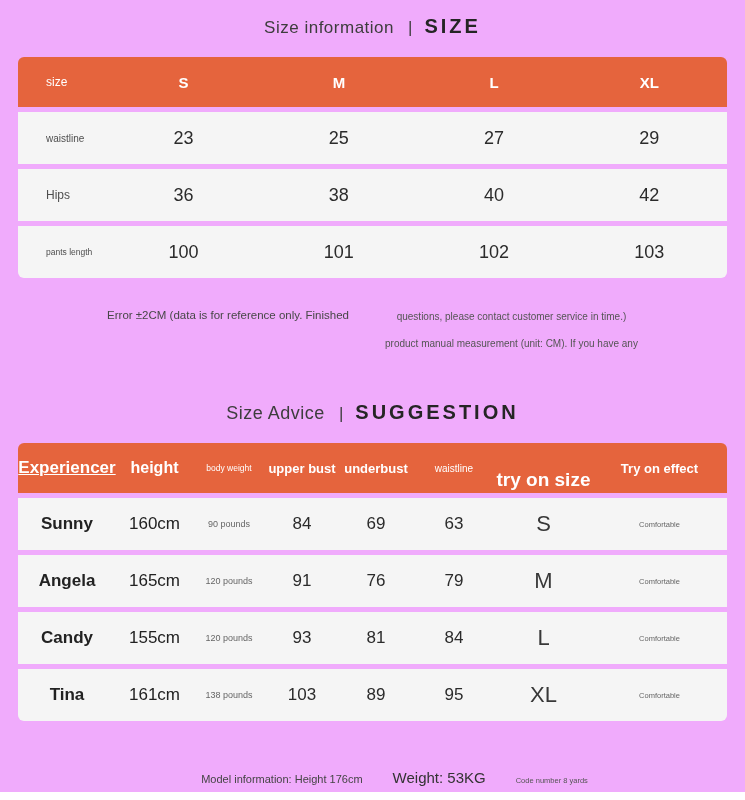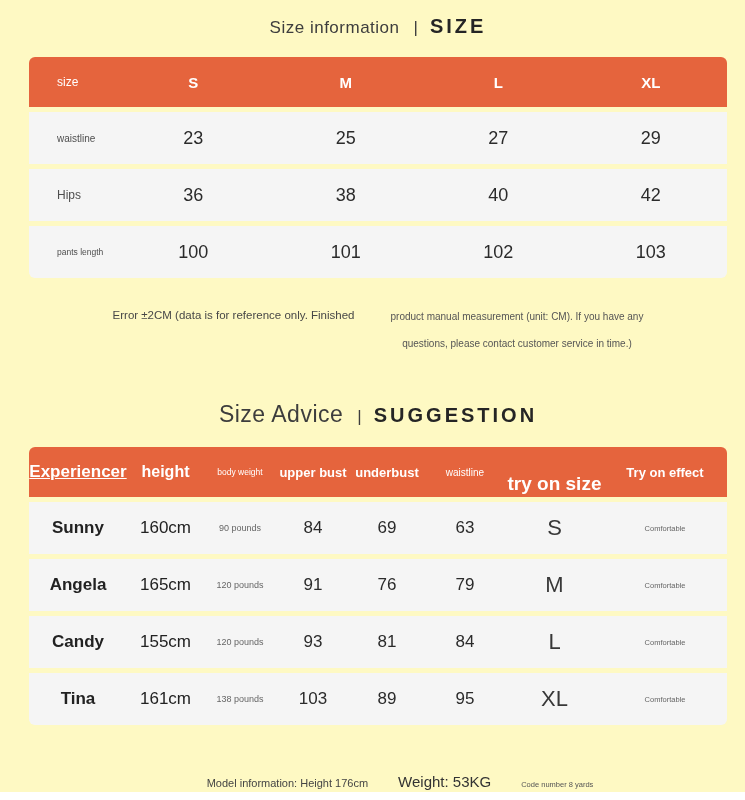--- a/index.html
+++ b/index.html
@@ -5,32 +5,32 @@
   :root{
     --accent:#E5643D;
     --row-bg:#F5F5F5;
   }
   *{margin:0;padding:0;box-sizing:border-box;}
   html,body{background:#fff;}
   body{
     font-family:"Liberation Sans","DejaVu Sans",sans-serif;
     color:#2b2b2b;
   }
-  .page{width:745px;height:792px;background:#fef9c3;overflow:hidden;padding-left:11px;}
+  .page{width:745px;height:792px;background:#f0abfc;overflow:hidden;}
 
   
   .sec-title{
     display:flex;justify-content:center;align-items:baseline;gap:12px;
   }
   .sec-title.first{padding-top:15px;}
   .sec-title .plain{font-size:17px;color:#3d3d3d;letter-spacing:.5px;}
   .sec-title .divider{font-size:17px;color:#3d3d3d;margin-left:2px;}
   .sec-title .emph{font-size:20px;font-weight:700;color:#252525;letter-spacing:3px;}
   .title-advice{margin-top:44px;}
-  .title-advice .plain{font-size:23px;text-align:right;}
+  .title-advice .plain{font-size:18px;text-align:right;}
 
   
   .tbl{margin:19px 18px 0;}
   .tbl-head{
     background:var(--accent);color:#fff;height:50px;
     display:grid;align-items:center;
     border-radius:6px 6px 0 0;
   }
   .tbl-row{
     background:var(--row-bg);height:52px;margin-top:5px;
@@ -127,22 +127,22 @@
         <span class="c val">103</span>
       </div>
     </div>
   </div>
 
   <div class="tip">
     <div class="col left">
       <div>Error ±2CM (data is for reference only. Finished</div>
     </div>
     <div class="col right">
+      <div>questions, please contact customer service in time.)</div>
       <div>product manual measurement (unit: CM). If you have any</div>
-      <div>questions, please contact customer service in time.)</div>
     </div>
   </div>
 
   <div class="sec-title title-advice">
     <span class="plain">Size Advice</span>
       <span class="divider">|</span>
     <span class="emph">SUGGESTION</span>
   </div>
 
   <div class="tbl t2">

